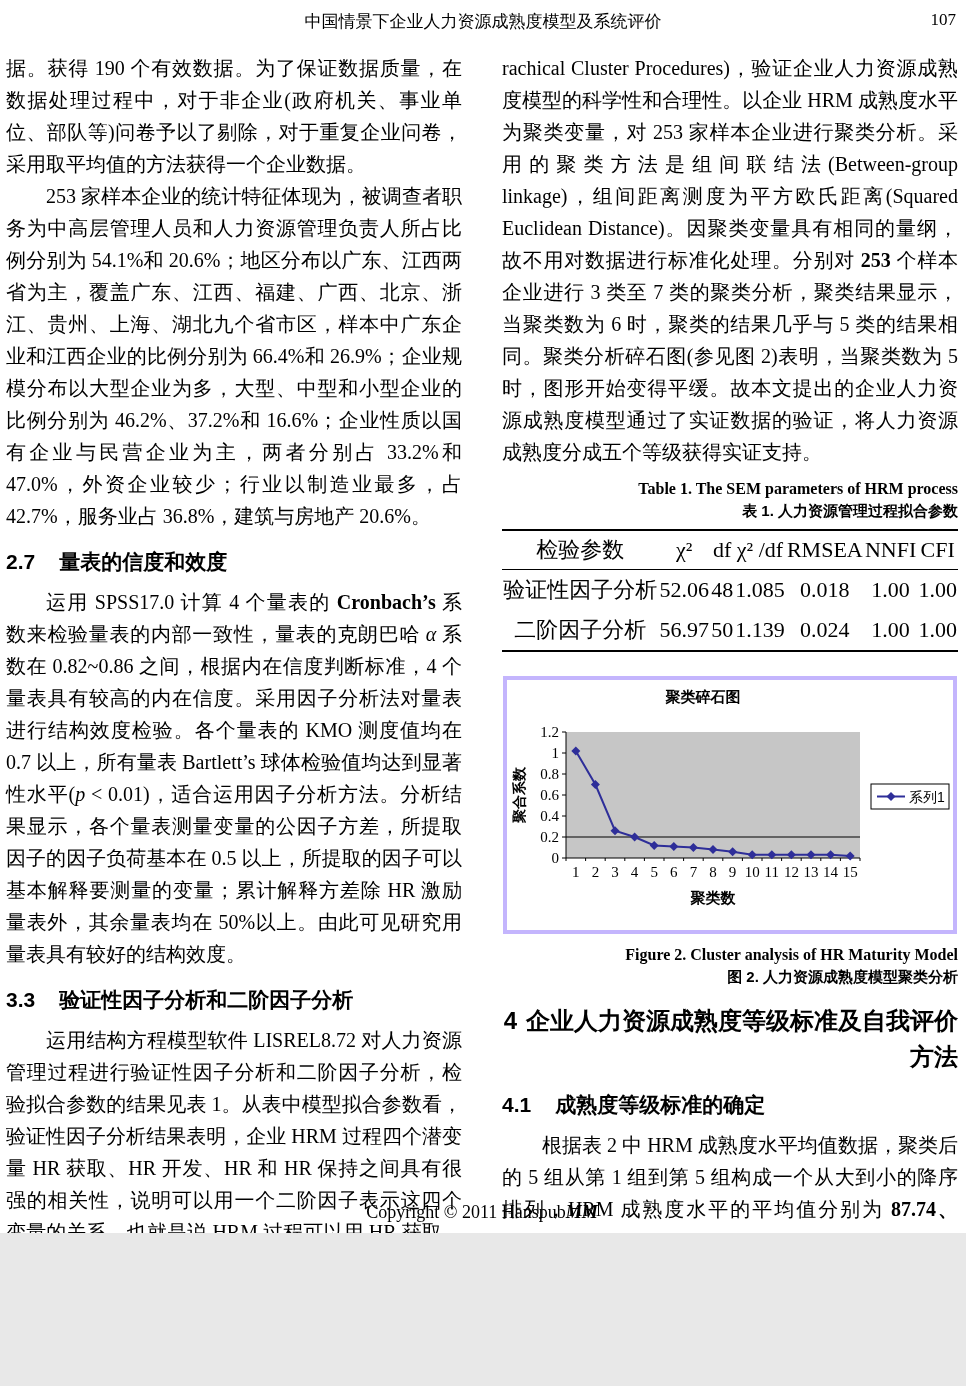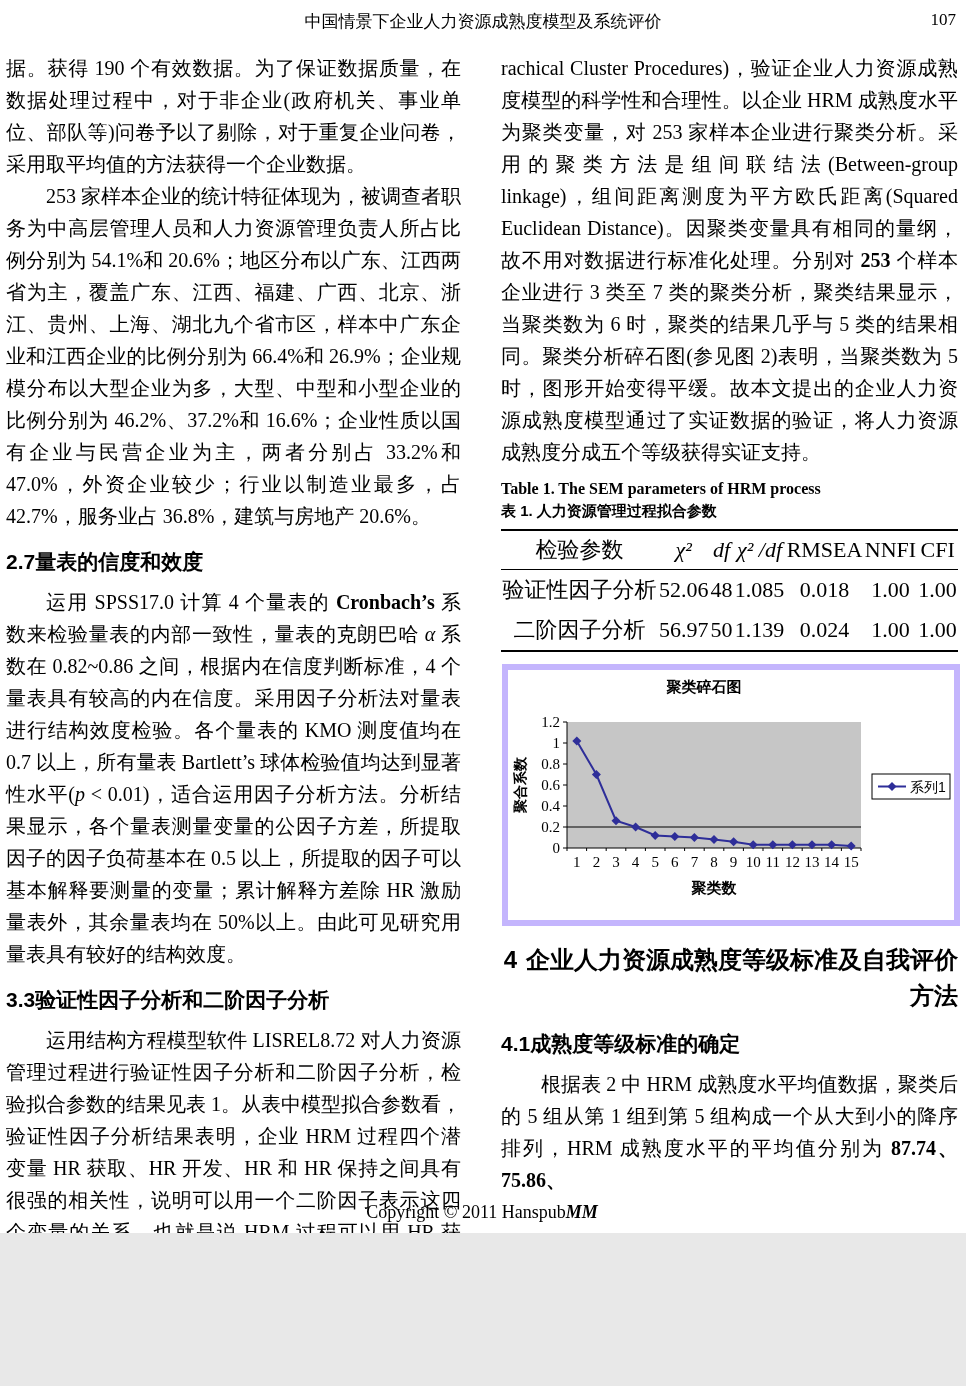--- a/index.html
+++ b/index.html
@@ -10,31 +10,31 @@
   .header .pn{position:absolute;right:10px;top:10px;}
   .cols{display:flex;gap:40px;padding:12px 8px 0 6px;}
   .col{width:457px;font-size:20px;line-height:32px;text-align:justify;}
   .col p{margin:0;}
   .para{text-indent:2em;}
   .para.noindent{text-indent:0;}
   .h3{font-family:"Liberation Sans",sans-serif;font-weight:bold;font-size:21px;line-height:30px;
       margin:15px 0 9px 0;text-align:left;text-indent:0;}
   .h2big{font-family:"Liberation Sans",sans-serif;font-weight:bold;font-size:24px;line-height:36px;
       margin:16px 0 6px 0;text-align:right;}
-  .hsp{margin-left:0;}
+  .hsp{margin-left:24px;}
   .hsp2{margin-left:9px;}
-  .cap{text-align:left;font-weight:bold;margin:10px 0 8px 0;}
+  .cap{text-align:right;font-weight:bold;margin:10px 0 8px 0;}
   .cap-en{font-size:16px;line-height:22px;font-family:"Liberation Serif",serif;}
   .cap-zh{font-size:15px;line-height:21px;font-family:"Liberation Sans",sans-serif;}
   table.sem{width:100%;border-collapse:collapse;border-top:2px solid #000;border-bottom:2px solid #000;
       font-size:22px;margin:2px 0 6px 0;}
   table.sem th{font-weight:normal;border-bottom:1px solid #000;height:36px;text-align:center;}
   table.sem td{height:38px;text-align:center;}
-  table.sem thead .c1,table.sem thead .c2,table.sem thead .c3{font-style:italic;}
-  .chart-box{width:446px;border:6px solid #c4b5fd;margin:12px 0 4px 1px;background:#fff;}
+  table.sem thead .c1,table.sem thead .c2,table.sem thead .c3{}
+  .chart-box{width:446px;border:4px solid #c4b5fd;margin:24px 0 4px 1px;background:#fff;}
   .chart-box svg{display:block;}
   .footer{position:absolute;left:6px;right:8px;bottom:10px;display:flex;justify-content:center;
       font-size:18px;}
   .footer .mm{font-weight:bold;font-style:italic;}
 </style>
 </head>
 <body>
 
 <div class="page">
 
@@ -182,20 +182,24 @@
             <text x="206" y="223" text-anchor="middle" font-size="15" font-weight="bold" font-family="&quot;Liberation Sans&quot;,sans-serif">聚类数</text>
             <g>
               <rect x="364" y="104" width="78" height="25" fill="#fff" stroke="#000"></rect>
               <line x1="370" y1="116.5" x2="398" y2="116.5" stroke="#2e2e99" stroke-width="2"></line>
               <path d="M384 112L388.5 116.5L384 121L379.5 116.5Z" fill="#2e2e99"></path>
               <text x="402" y="121.5" font-size="14" font-family="&quot;Liberation Sans&quot;,sans-serif">系列1</text>
             </g>
           </svg>
       </div>
 
+      <div class="cap">
+        <div class="cap-en">Figure 2. Cluster analysis of HR Maturity Model</div>
+        <div class="cap-zh">图 2.  人力资源成熟度模型聚类分析</div>
+      </div>
 
       <div class="h2big">
         <span>4</span><span class="hsp2">企业人力资源成熟度等级标准及自我评价方法</span>
       </div>
       <div class="h3">
         <span>4.1</span><span class="hsp">成熟度等级标准的确定</span>
       </div>
       <p class="para">根据表 2 中 HRM 成熟度水平均值数据，聚类后的 5 组从第 1 组到第 5 组构成一个从大到小的降序排列，HRM 成熟度水平的平均值分别为 <b>87.74、75.86、</b></p>
     </div>
 

